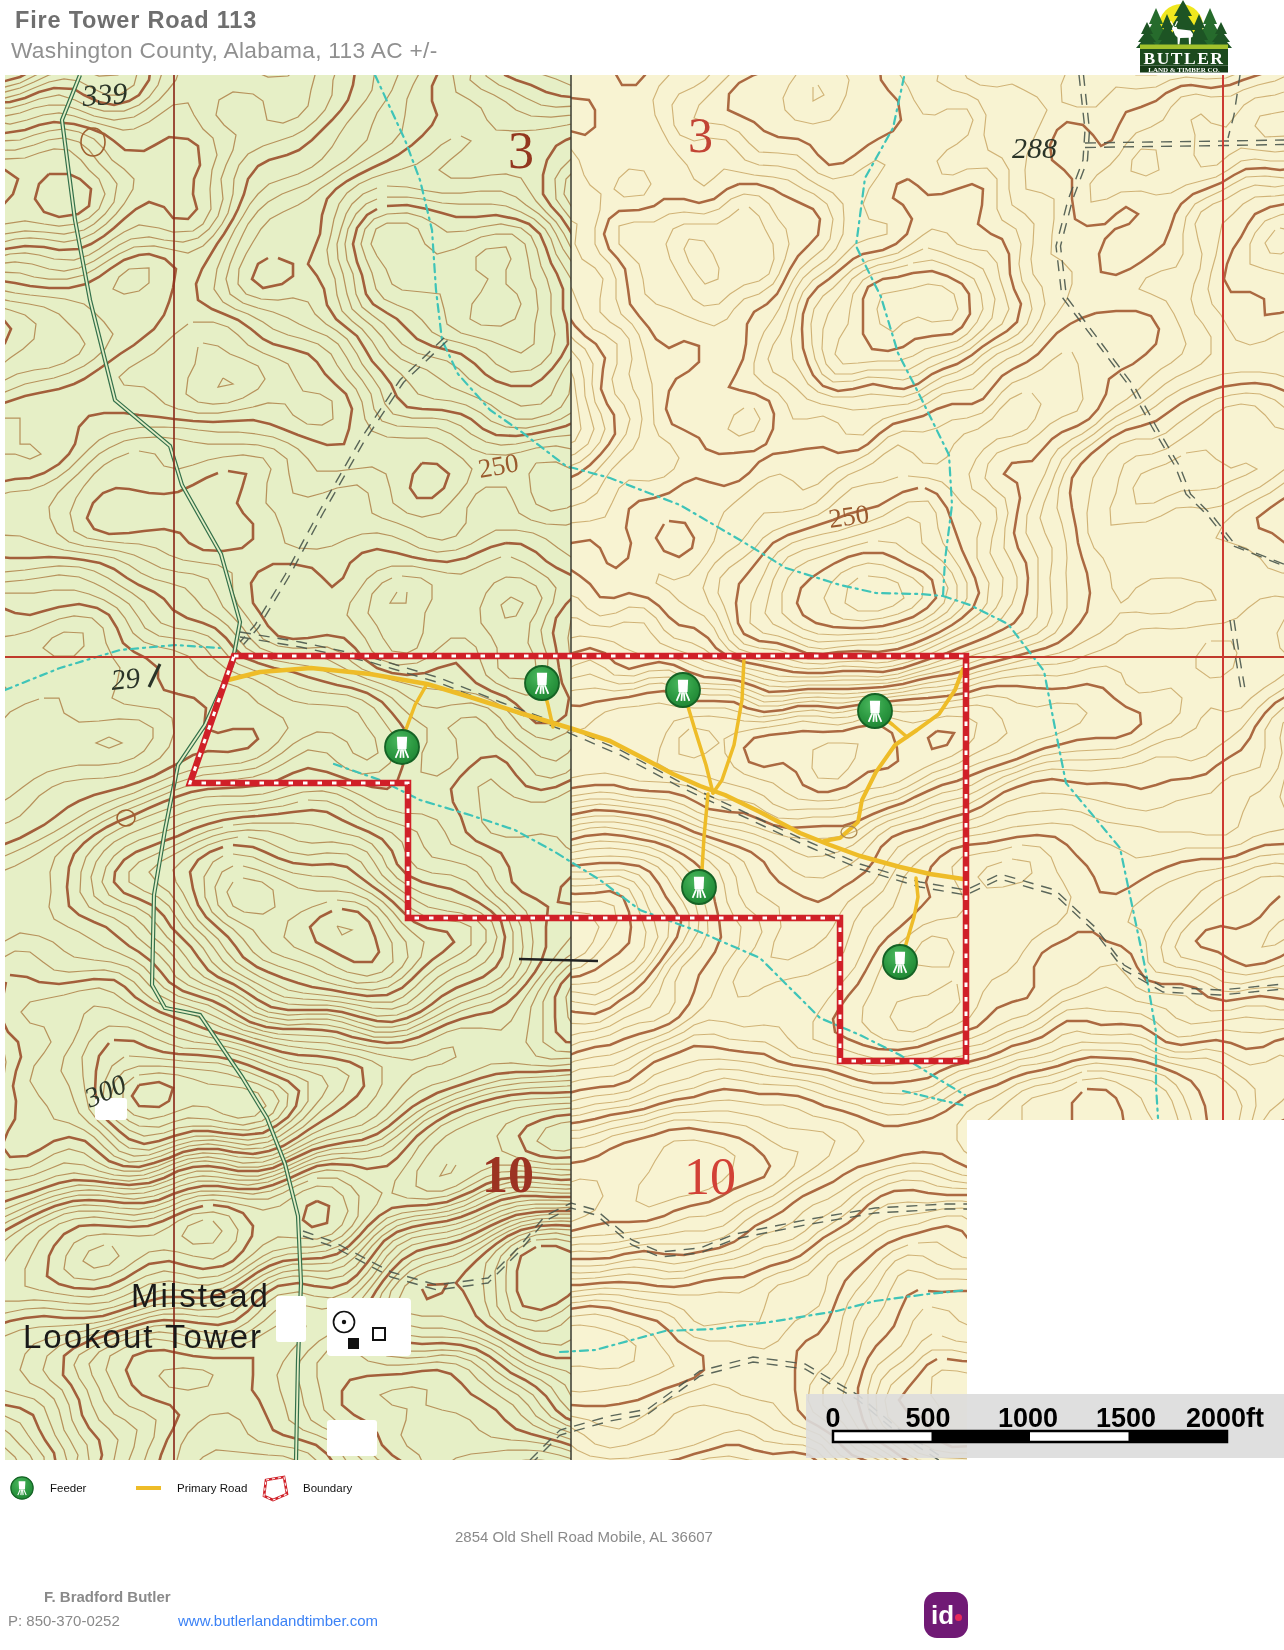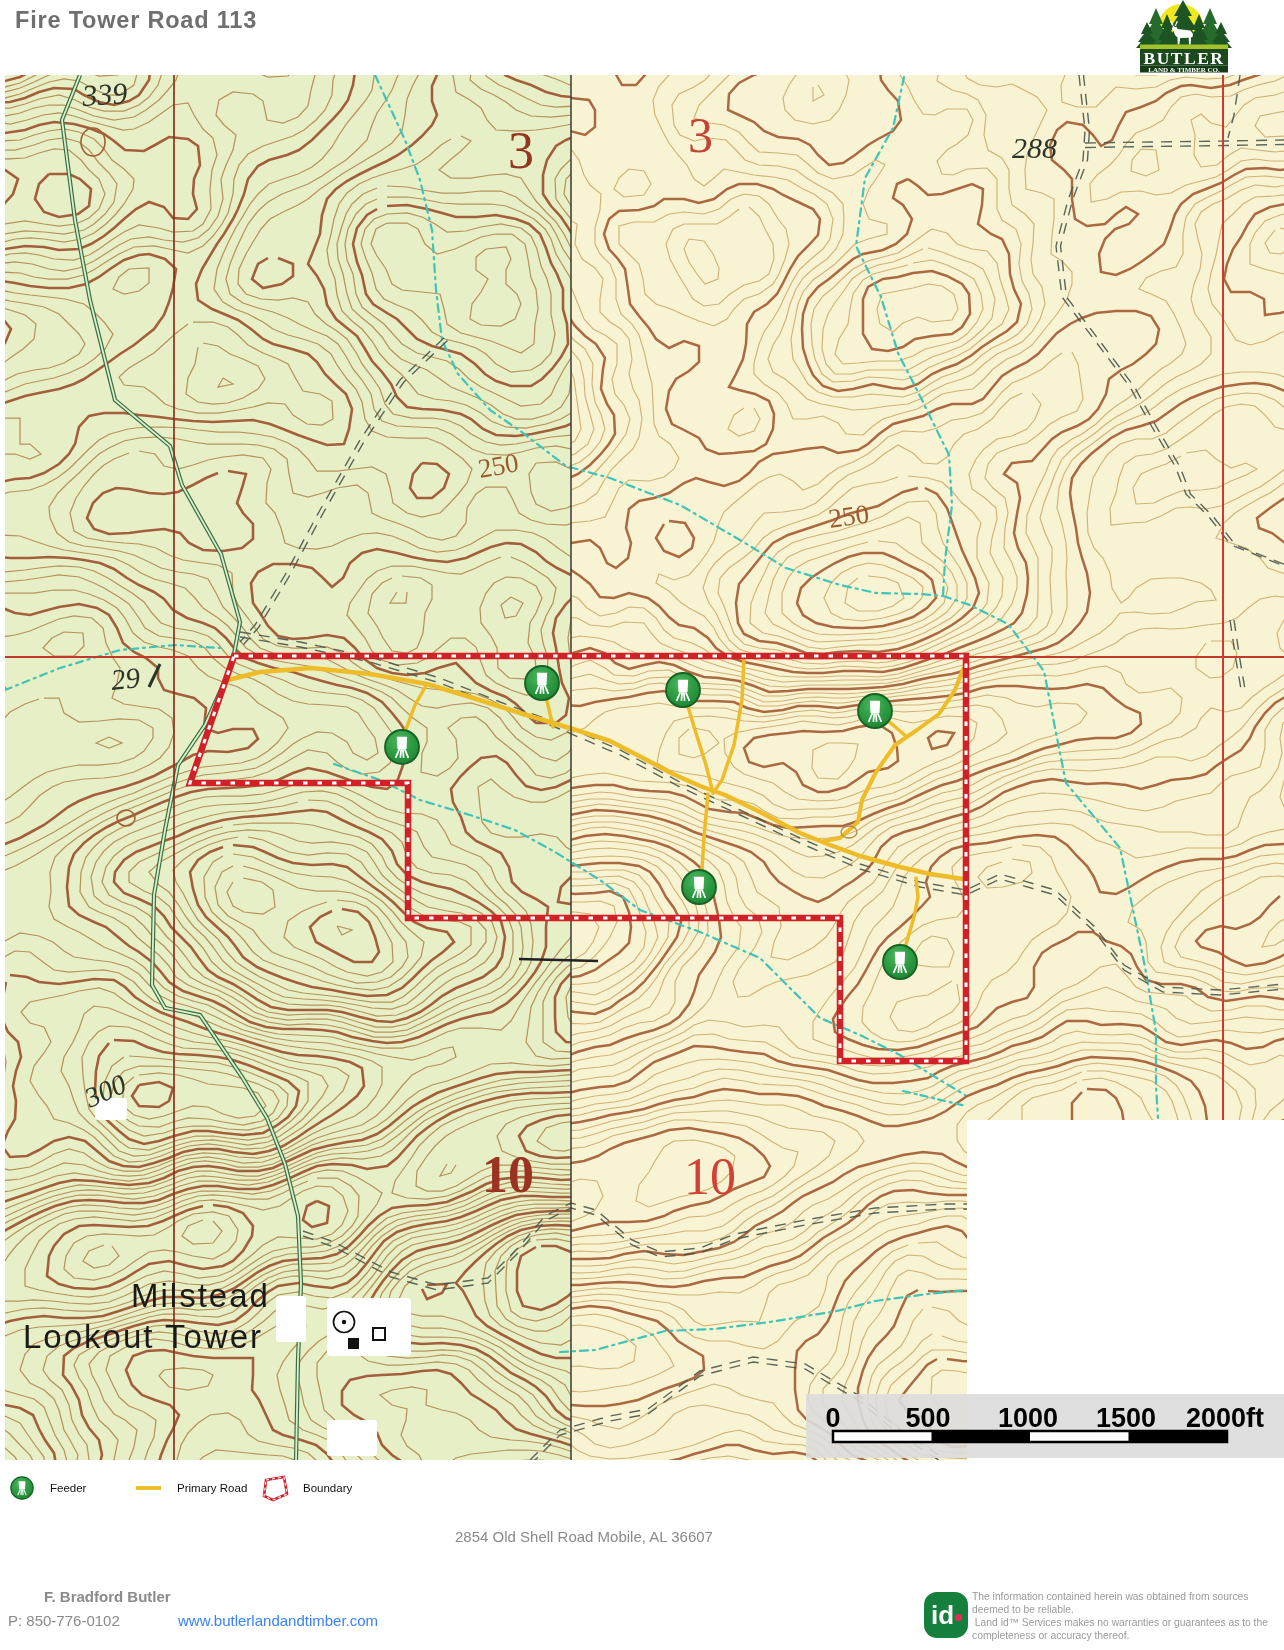--- a/index.html
+++ b/index.html
@@ -5,20 +5,21 @@
 html,body{margin:0;padding:0;background:#ffffff;width:1284px;height:1650px;overflow:hidden;
 font-family:"Liberation Sans",sans-serif;}
 .abs{position:absolute;}
 </style>
 </head>
 <body>
 <div style="position:relative;width:1284px;height:1250px;">
 
 <div class="abs" style="left:15px;top:7px;font-size:23.5px;font-weight:bold;color:#6f6f6f;letter-spacing:0.8px;">Fire Tower Road 113</div>
 
+<div class="abs" style="left:11px;top:37px;font-size:22.7px;color:#909090;letter-spacing:0.3px;">Washington County, Alabama, 113 AC +/-</div>
 
 <svg class="abs" style="left:0;top:0;" width="1284" height="1650" viewBox="0 0 1284 1650">
 <defs>
 <radialGradient id="fgrad" cx="0.42" cy="0.32" r="0.75">
 <stop offset="0" stop-color="#4cb85f"></stop>
           <stop offset="0.55" stop-color="#2d9a42"></stop>
           <stop offset="1" stop-color="#1d8332"></stop>
 </radialGradient>
 <clipPath id="mapclip">
           <rect x="5" y="75" width="1279" height="1385"></rect>
@@ -632,26 +633,25 @@
 <rect x="1140" y="49" width="88" height="16.5" fill="#1c4a1d"></rect>
 <text x="1184" y="63.5" font-size="17.5" font-weight="bold" fill="#fff" text-anchor="middle" font-family="Liberation Serif,serif" letter-spacing="1.5">BUTLER</text>
 <rect x="1140" y="65.5" width="88" height="7" fill="#153a16"></rect>
 <text x="1184" y="71.5" font-size="7" font-weight="bold" fill="#fff" text-anchor="middle" font-family="Liberation Serif,serif">LAND &amp; TIMBER CO.</text>
 </g>
 
 </svg>
 
 <div class="abs" style="left:8px;top:1588px;font-size:15px;font-weight:bold;color:#8a8a8a;margin-left:36px;">F. Bradford Butler</div>
 
-<div class="abs" style="left:8px;top:1612px;font-size:15px;color:#8a8a8a;">P: 850-776-0102</div>
+<div class="abs" style="left:8px;top:1612px;font-size:15px;color:#8a8a8a;">P: 850-370-0252</div>
 
 <div class="abs" style="left:178px;top:1612px;font-size:15px;color:#3b82f6;">www.butlerlandandtimber.com</div>
 
 <div class="abs" style="left:455px;top:1528px;font-size:15px;color:#8a8a8a;">2854 Old Shell Road Mobile, AL 36607</div>
 
-<div class="abs" style="left:924px;top:1592px;width:44px;height:46px;background:#15803d;border-radius:13px;">
+<div class="abs" style="left:924px;top:1592px;width:44px;height:46px;background:#701a75;border-radius:13px;">
 <div style="position:absolute;left:7px;top:8px;font-size:26px;font-weight:bold;color:#ffffff;font-family:'Liberation Sans',sans-serif;">id</div>
 <div style="position:absolute;left:31px;top:22px;width:7px;height:7px;border-radius:50%;background:#e82a5a;"></div>
 </div>
 
-<div class="abs" style="left:972px;top:1590px;width:298px;font-size:10.3px;line-height:13px;color:#9a9a9a;">The information contained herein was obtained from sources deemed to be reliable.<br>&nbsp;Land id™ Services makes no warranties or guarantees as to the completeness or accuracy thereof.</div>
 
 </div>
 
 </body></html>

